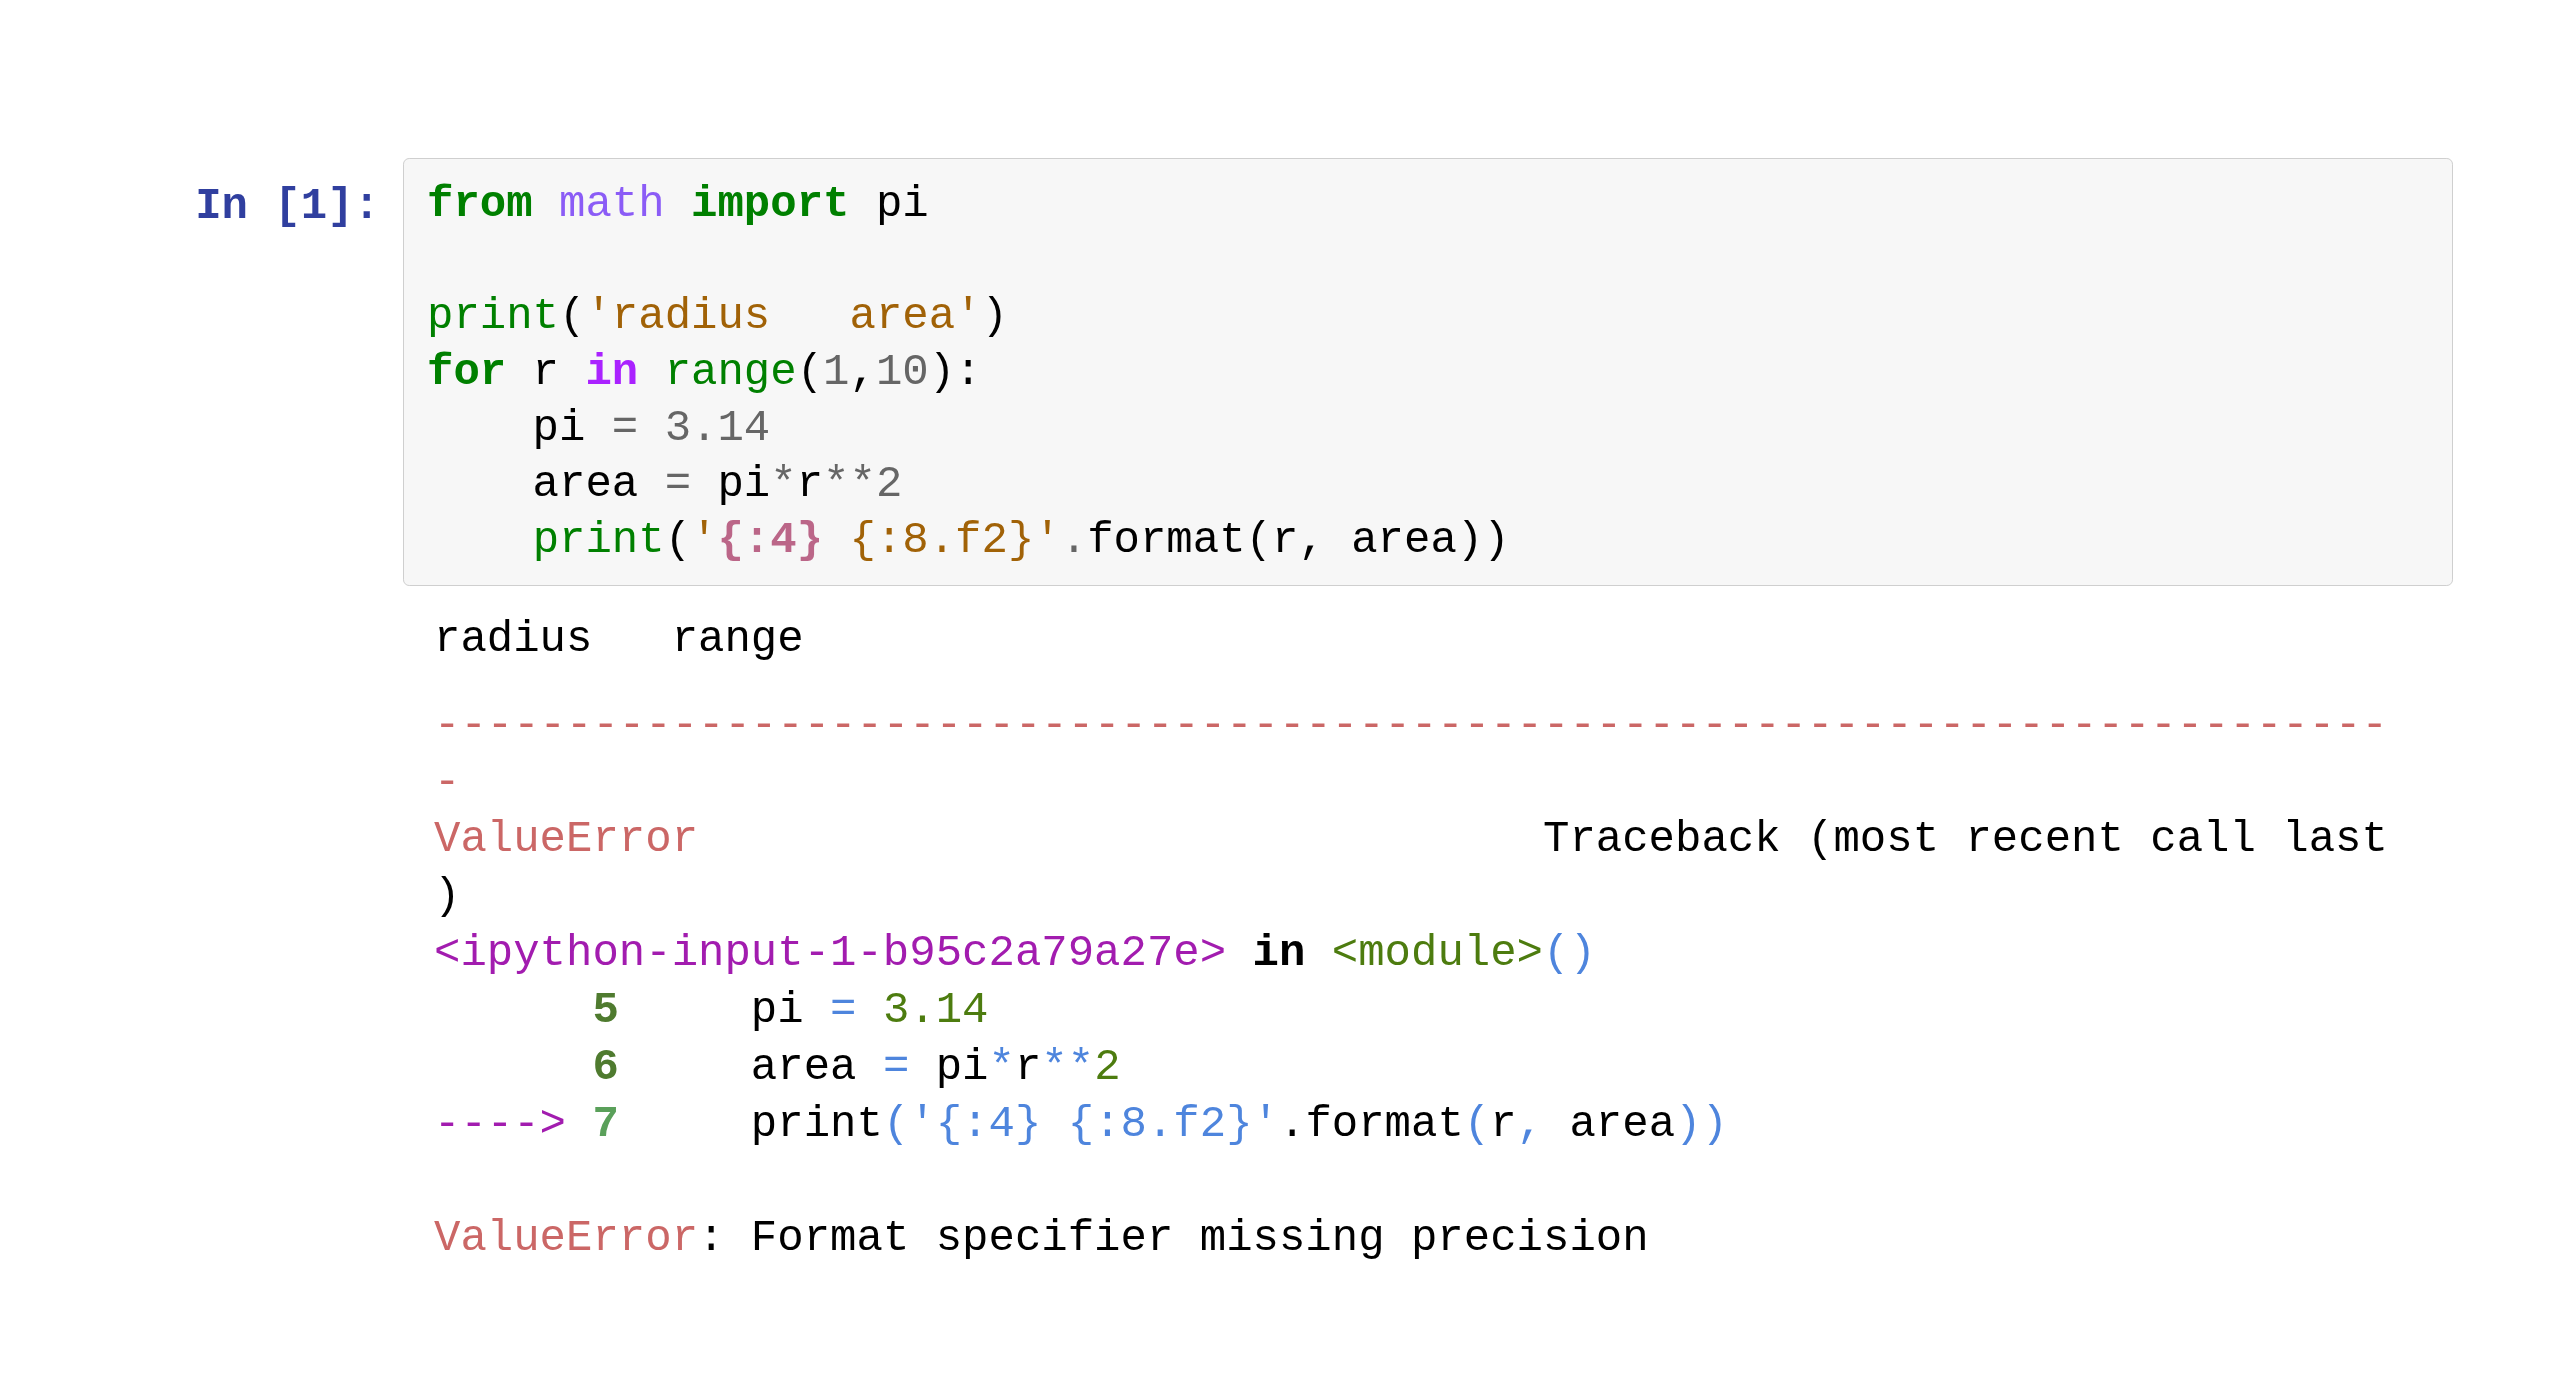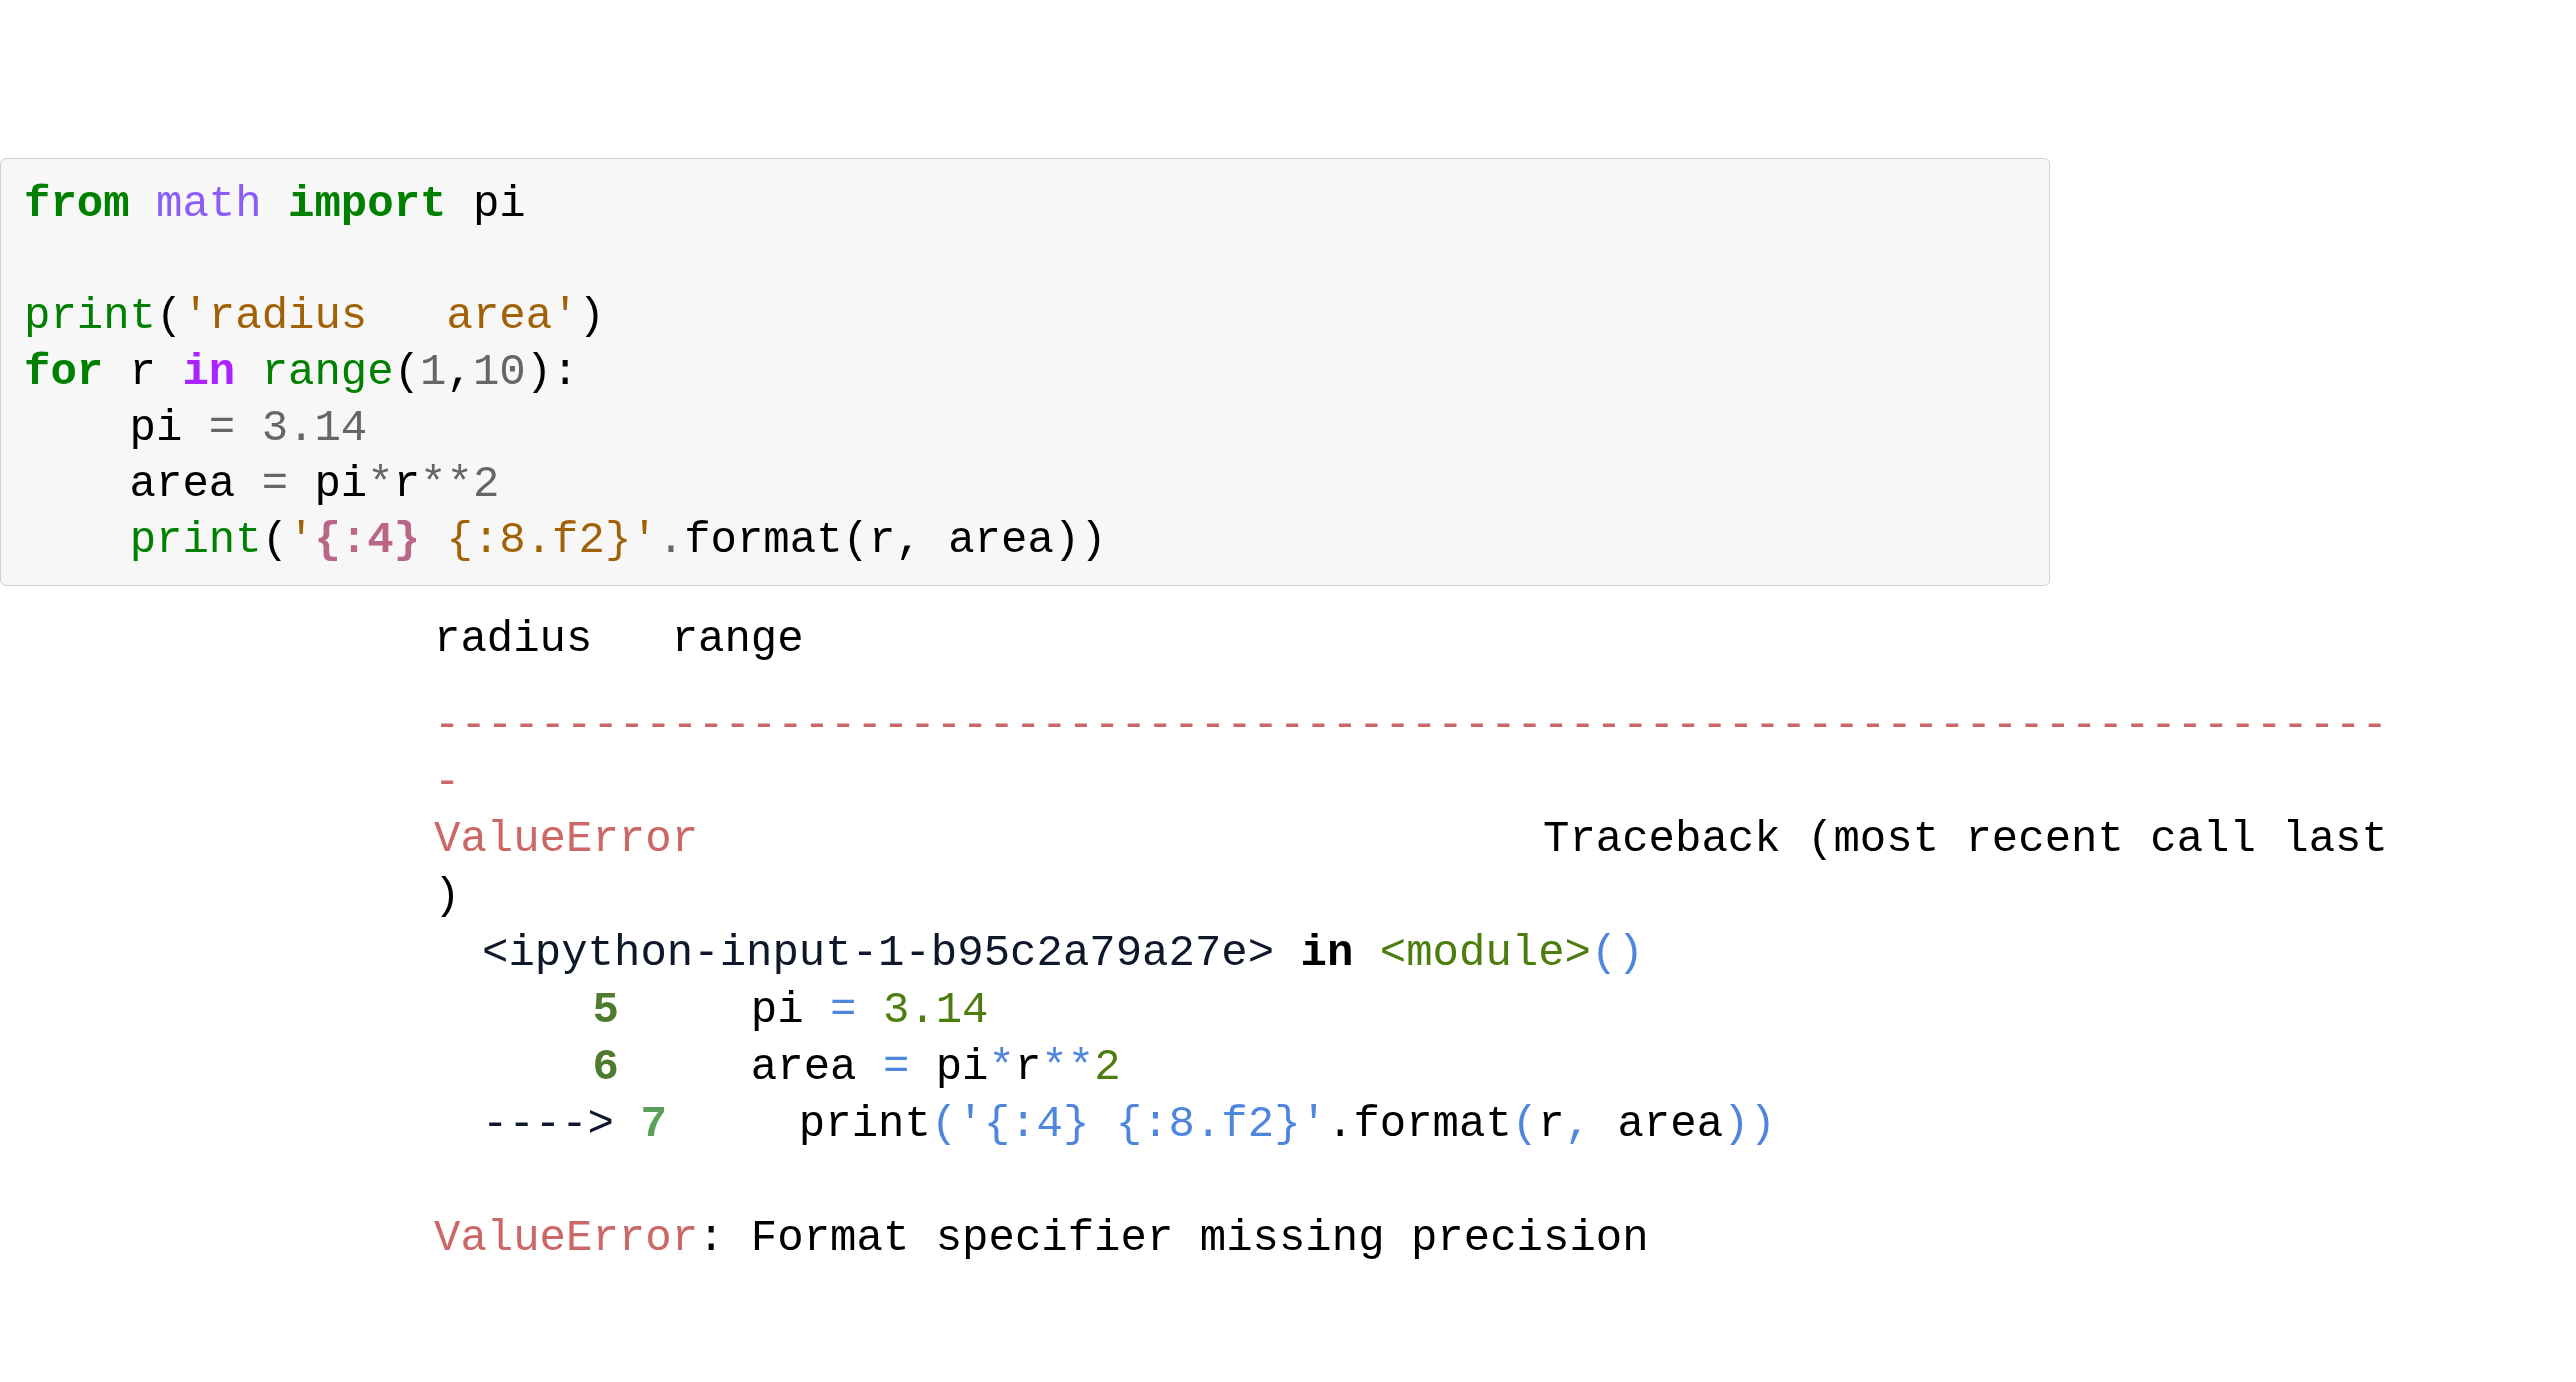--- a/index.html
+++ b/index.html
@@ -68,32 +68,33 @@
   
   .tok-k  { color: #008000; font-weight: bold; } 
   .tok-nn { color: #8b5cf6; font-weight: normal; } 
   .tok-nb { color: #008000; }                    
   .tok-ow { color: #aa22ff; font-weight: bold; } 
   .tok-s  { color: #a16207; }                    
   .tok-si { color: #bb6688; font-weight: bold; } 
   .tok-o  { color: #666666; }                    
   
   .tok-red { color: #cb6766; }                   
-  .tok-grn { color: #0f172a; margin-left: 48px; }                   
+  .tok-grn { color: #a21caf; }                   
   .tok-gnb { color: #4f7b2f; font-weight: bold; }
   .tok-gn7 { color: #5aa05a; font-weight: bold; }
   .tok-blu { color: #4e85dd; }                   
   .tok-cyn { color: #4d7c0f; }                   
   .tok-bld { font-weight: bold; }                
 </style>
 </head>
 <body>
 
 <div class="page">
   <div class="cell-row">
+    <div class="prompt-col">In [1]:</div>
     <div class="input-area">
       <pre class="code"><div><span class="tok-k">from</span><span> </span><span class="tok-nn">math</span><span> </span><span class="tok-k">import</span><span> pi</span></div><div><span> </span></div><div><span class="tok-nb">print</span><span>(</span><span class="tok-s">'radius   area'</span><span>)</span></div><div><span class="tok-k">for</span><span> r </span><span class="tok-ow">in</span><span> </span><span class="tok-nb">range</span><span>(</span><span class="tok-o">1</span><span>,</span><span class="tok-o">10</span><span>):</span></div><div><span>    pi </span><span class="tok-o">=</span><span> </span><span class="tok-o">3.14</span></div><div><span>    area </span><span class="tok-o">=</span><span> pi</span><span class="tok-o">*</span><span>r</span><span class="tok-o">**</span><span class="tok-o">2</span></div><div><span>    </span><span class="tok-nb">print</span><span>(</span><span class="tok-s">'</span><span class="tok-si">{:4}</span><span class="tok-s"> </span><span class="tok-s">{:8.f2}</span><span class="tok-s">'</span><span class="tok-o">.</span><span>format(r, area))</span></div></pre>
     </div>
   </div>
   <div class="output-region">
     <pre class="stream"><div><span>radius   range</span></div></pre>
     <pre class="traceback"><div><span class="tok-red">--------------------------------------------------------------------------</span></div><div><span class="tok-red">-</span></div><div><span class="tok-red">ValueError</span><span>                                </span><span>Traceback (most recent call last</span></div><div><span>)</span></div><div><span class="tok-grn">&lt;ipython-input-1-b95c2a79a27e&gt;</span><span> </span><span class="tok-bld">in</span><span> </span><span class="tok-cyn">&lt;module&gt;</span><span class="tok-blu">()</span></div><div><span>      </span><span class="tok-gnb">5</span><span>     pi </span><span class="tok-blu">=</span><span> </span><span class="tok-cyn">3.14</span></div><div><span>      </span><span class="tok-gnb">6</span><span>     area </span><span class="tok-blu">=</span><span> pi</span><span class="tok-blu">*</span><span>r</span><span class="tok-blu">**</span><span class="tok-cyn">2</span></div><div><span class="tok-grn">----&gt; </span><span class="tok-gn7">7</span><span>     print</span><span class="tok-blu">(</span><span class="tok-blu">'{:4} {:8.f2}'</span><span>.</span><span>format</span><span class="tok-blu">(</span><span>r</span><span class="tok-blu">,</span><span> area</span><span class="tok-blu">))</span></div><div><span> </span></div><div><span class="tok-red">ValueError</span><span>: Format specifier missing precision</span></div></pre>
   </div>
 </div>
 

